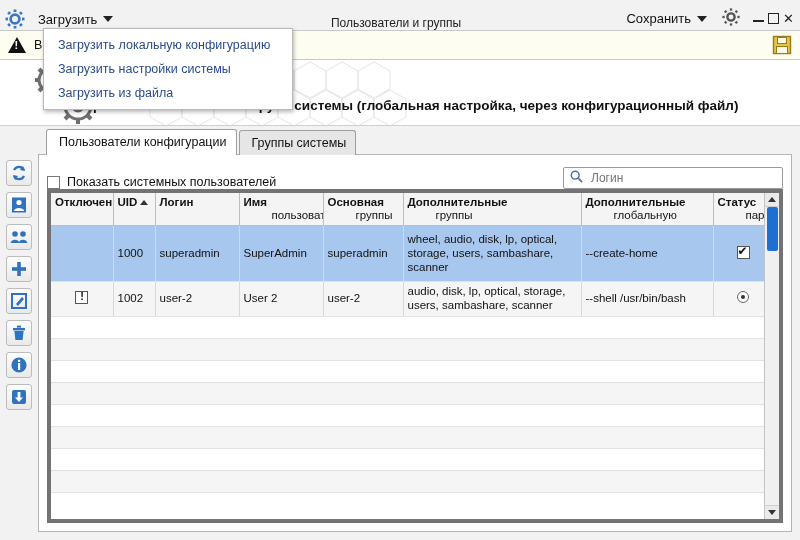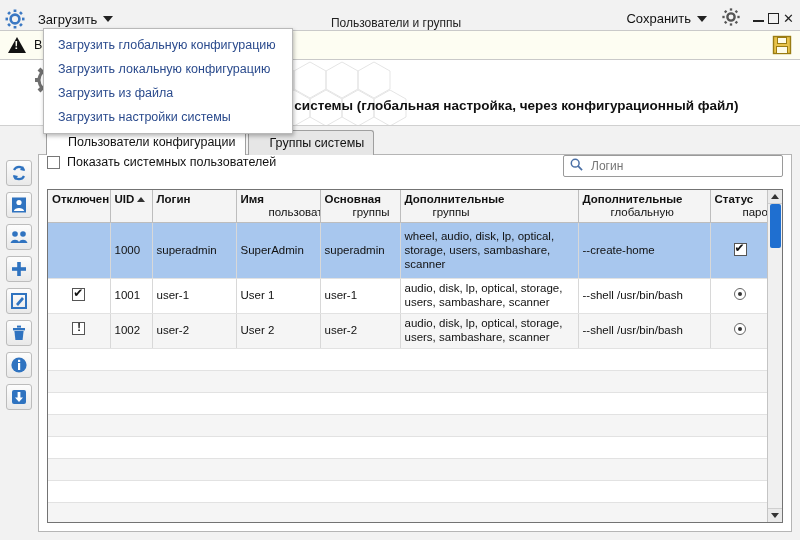--- a/index.html
+++ b/index.html
@@ -114,21 +114,21 @@
     padding-left: 46px;
     display: flex; align-items: flex-end;
     background: #f2f2f2;
     flex: none;
     position: relative;
   }
   .tab {
     border: 1px solid #9f9f9f;
     border-bottom: none;
     background: #e6e6e6;
-    padding: 5px 9px 5px 21px;
+    padding: 5px 9px 5px 12px;
     font-size: 12.5px;
     margin-right: 2px;
     border-radius: 3px 3px 0 0;
     color: #111;
     position: relative;
     top: 1px;
   }
   .tab.active {
     background: #ffffff;
     padding-bottom: 6px;
@@ -159,21 +159,21 @@
   .content {
     flex: 1;
     background: #ffffff;
     border: 1px solid #b5b5b5;
     margin: 0 8px 8px 0;
     display: flex; flex-direction: column;
     min-width: 0;
   }
   .ctrlrow {
     height: 34px;
-    display: flex; align-items: flex-start;
+    display: flex; align-items: flex-end;
     padding: 0 8px;
     gap: 8px;
     flex: none;
   }
   .chk-wrap { display: flex; align-items: center; gap: 7px; }
   .chkbox {
     width: 13px; height: 13px;
     border: 1px solid #777;
     background: #fff;
     display: inline-block;
@@ -191,21 +191,21 @@
   .searchbox input {
     border: none; outline: none;
     font-size: 12px; color: #555;
     width: 100%;
     font-family: "Liberation Sans", sans-serif;
     background: transparent;
   }
   
   .tablewrap {
     margin: 0 8px 8px 8px;
-    border: 1px solid #737373;
+    border: 4px solid #737373;
     flex: 1;
     display: flex;
     min-height: 0;
     background: #fff;
     overflow: hidden;
   }
   .tablescroll {
     flex: 1;
     overflow: hidden;
     display: flex; flex-direction: column;
@@ -578,34 +578,20 @@
                 <td>1000</td>
                 <td>superadmin</td>
                 <td>SuperAdmin</td>
                 <td>superadmin</td>
                 <td style="white-space:normal">wheel, audio, disk, lp, optical, storage, users, sambashare, scanner</td>
                 <td>--create-home</td>
                 <td class="ctr">
                   <span class="cbx checked"></span>
                 </td>
               </tr>
-              <tr style="height:28px">
-                <td class="ctr">
-                  <span class="cbx checked"></span>
-                </td>
-                <td>1001</td>
-                <td>user-1</td>
-                <td>User 1</td>
-                <td>user-1</td>
-                <td style="white-space:normal">audio, disk, lp, optical, storage, users, sambashare, scanner</td>
-                <td>--shell /usr/bin/bash</td>
-                <td class="ctr">
-                  <span class="radio"></span>
-                </td>
-              </tr>
               <tr class="alt" style="height:28px">
                 <td class="ctr">
                   <span class="cbx warn"></span>
                 </td>
                 <td>1002</td>
                 <td>user-2</td>
                 <td>User 2</td>
                 <td>user-2</td>
                 <td style="white-space:normal">audio, disk, lp, optical, storage, users, sambashare, scanner</td>
                 <td>--shell /usr/bin/bash</td>
@@ -650,19 +636,18 @@
           </div>
           <div class="sc-btn bot">
               <span class="arrow-dn"></span>
             </div>
         </div>
       </div>
     </div>
   </div>
 
   <div class="dropdown">
-    <div class="dd-item">Загрузить глобальную конфигурацию</div>
     <div class="dd-item">Загрузить локальную конфигурацию</div>
+    <div class="dd-item">Загрузить настройки системы</div>
     <div class="dd-item">Загрузить из файла</div>
-    <div class="dd-item">Загрузить настройки системы</div>
   </div>
 
 </div>
 
 </body></html>

